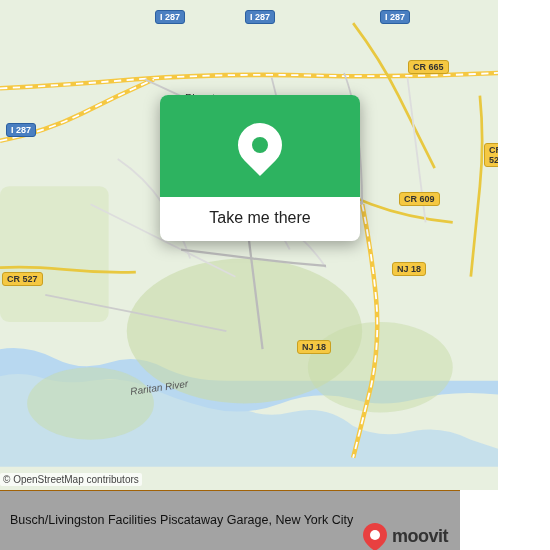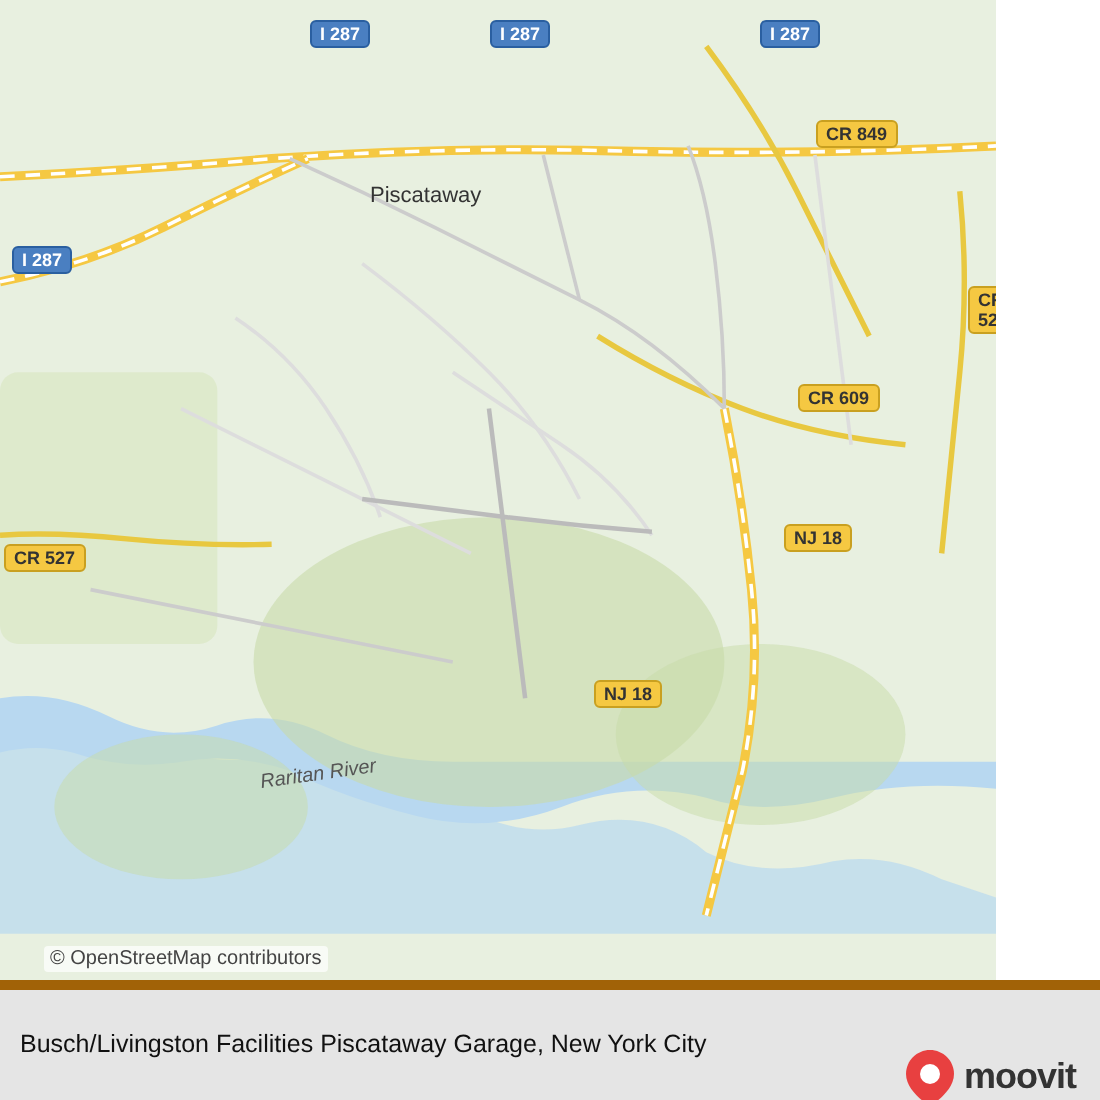--- a/index.html
+++ b/index.html
@@ -76,28 +76,28 @@
     #popup-label {
       padding: 12px 16px 14px 16px;
       font-size: 16px;
       font-weight: 500;
       color: #222;
       text-align: center;
     }
 
     
     #bottom-bar {
-      width: 550px;
+      width: 460px;
       height: 60px;
-      background: #e5e5e5;
+      background: #a3a3a3;
       display: flex;
       align-items: center;
       justify-content: space-between;
       padding: 0 12px 0 10px;
-      border-top: 5px solid #a16207;
+      border-top: 1px solid #a16207;
     }
 
     #bottom-text {
       font-size: 12.5px;
       color: #111;
       flex: 1;
       line-height: 1.4;
     }
 
     #moovit-logo {
@@ -116,21 +116,21 @@
     #moovit-text {
       font-size: 18px;
       font-weight: 700;
       color: #333;
       letter-spacing: -0.5px;
     }
 
     #osm-credit {
       position: absolute;
       bottom: 4px;
-      left: 22px;
+      left: 0;
       font-size: 10px;
       color: #444;
       background: rgba(255,255,255,0.7);
       padding: 1px 3px;
       border-radius: 2px;
     }
 
     
     .road-badge {
       position: absolute;
@@ -199,30 +199,41 @@
     <path d="M450,60 Q455,100 460,140 Q465,180 470,220" stroke="#ddd" stroke-width="2" fill="none"></path>
 
     <path d="M200,250 Q240,255 280,260 Q320,265 360,268" stroke="#bbb" stroke-width="2.5" fill="none"></path>
     <path d="M270,200 Q275,240 280,280 Q285,320 290,360" stroke="#bbb" stroke-width="2.5" fill="none"></path>
   </svg>
 
   <div class="road-badge-blue" style="top:10px; left:155px;">I 287</div>
   <div class="road-badge-blue" style="top:10px; left:245px;">I 287</div>
   <div class="road-badge-blue" style="top:10px; left:380px;">I 287</div>
   <div class="road-badge-blue" style="top:123px; left:6px;">I 287</div>
-  <div class="road-badge" style="top:60px; left:408px;">CR 849</div>
+  <div class="road-badge" style="top:60px; left:408px;">CR 665</div>
   <div class="road-badge" style="top:143px; left:484px;">CR 529</div>
   <div class="road-badge" style="top:192px; left:355px;margin-left:44px;">CR 609</div>
   <div class="road-badge" style="top:262px; left:392px;">NJ 18</div>
   <div class="road-badge" style="top:340px; left:297px;">NJ 18</div>
   <div class="road-badge" style="top:272px; left:2px;">CR 527</div>
 
   <div style="position:absolute; top:92px; left:185px; font-size:11px; color:#333; font-weight:500;">Piscataway</div>
   <div style="position:absolute; top:382px; left:130px; font-size:10px; color:#555; font-style:italic; transform:rotate(-8deg);">Raritan River</div>
 
+  <div id="popup-card">
+    <div id="popup-green">
+      <div class="pin-icon">
+        <div class="pin-head">
+          <div class="pin-circle-inner"></div>
+        </div>
+      </div>
+    </div>
+    <div id="popup-label">Take me there</div>
+
+  </div>
 
   <div id="osm-credit">© OpenStreetMap contributors</div>
 
 </div>
 
 <div id="bottom-bar">
   <div id="bottom-text">Busch/Livingston Facilities Piscataway Garage, New York City</div>
   <div id="moovit-logo">
 
     <svg id="moovit-pin" viewBox="0 0 24 28" xmlns="http://www.w3.org/2000/svg">

